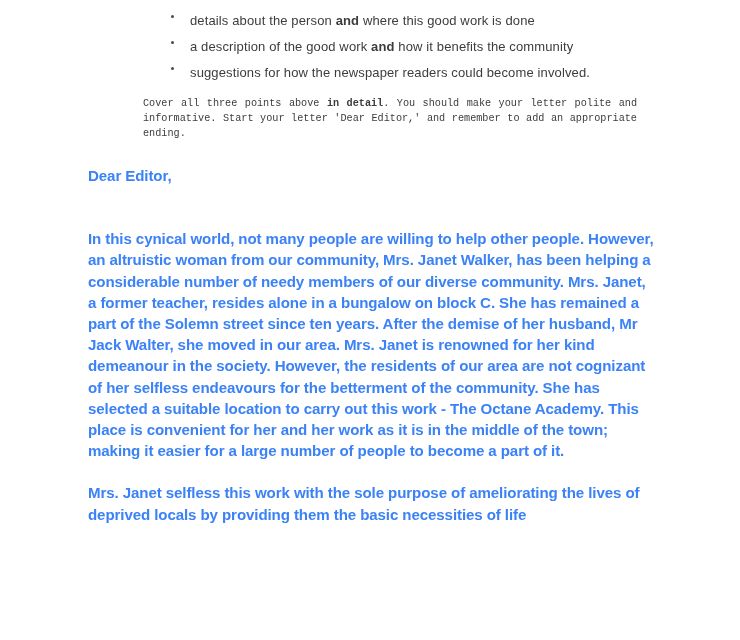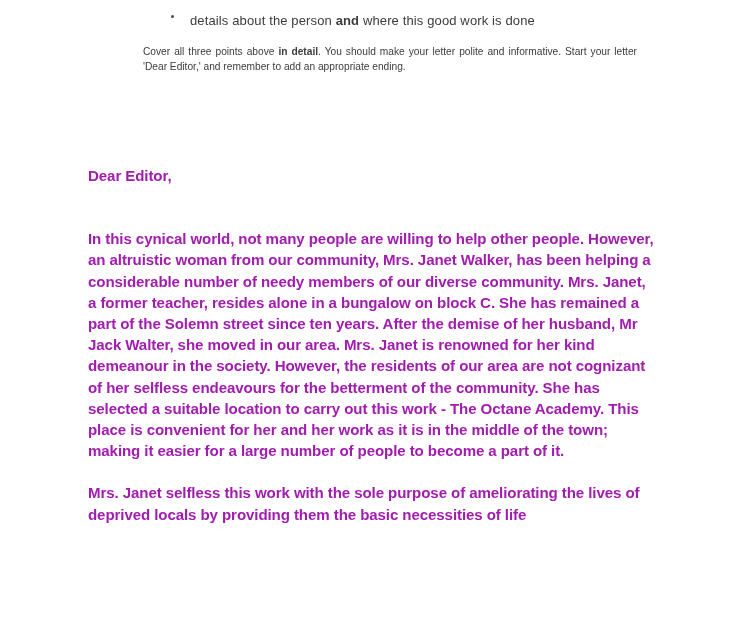--- a/index.html
+++ b/index.html
@@ -63,34 +63,35 @@
     padding-top: 6px;
   }
 
   .instructions {
     margin-top: 13px;
     text-align: justify;
     color: #3c3c3c;
     font-size: 10.2px;
     line-height: 1.45;
     width: 494px;
+    font-family: Liberation Mono, monospace;
   }
   .instructions p {
     margin: 0;
   }
 
   b, strong { font-weight: 700; }
 
   
   .letter {
     position: absolute;
     left: 88px;
     top: 165px;
     width: 566px;
-    color: #a21caf;
+    color: #3b82f6;
     font-weight: 700;
     font-size: 15.1px;
     line-height: 21.2px;
     letter-spacing: -0.1px;
   }
   .letter p {
     margin: 0;
   }
   .salutation {
     margin: 0 0 0 0;
@@ -106,20 +107,28 @@
 
 <div class="page">
 
   <div class="task-block">
 
     <ul class="bullet-list">
       <li class="bullet-item">
         <span class="dot"></span>
         <span class="btext"><span>details about the person </span><b>and</b><span> where this good work is done</span></span>
       </li>
+      <li class="bullet-item">
+        <span class="dot"></span>
+        <span class="btext"><span>a description of the good work </span><b>and</b><span> how it benefits the community</span></span>
+      </li>
+      <li class="bullet-item">
+        <span class="dot"></span>
+        <span class="btext"><span>suggestions for how the newspaper readers could become involved.</span><b></b><span></span></span>
+      </li>
     </ul>
 
     <div class="instructions">
       <p><span>Cover all three points above </span><b>in detail</b><span>. You should make your letter polite and informative. Start your letter 'Dear Editor,' and remember to add an appropriate ending.</span></p>
     </div>
   </div>
 
   <div class="letter">
     <p class="salutation">Dear Editor,</p>
     <div class="gap-lg"></div>

